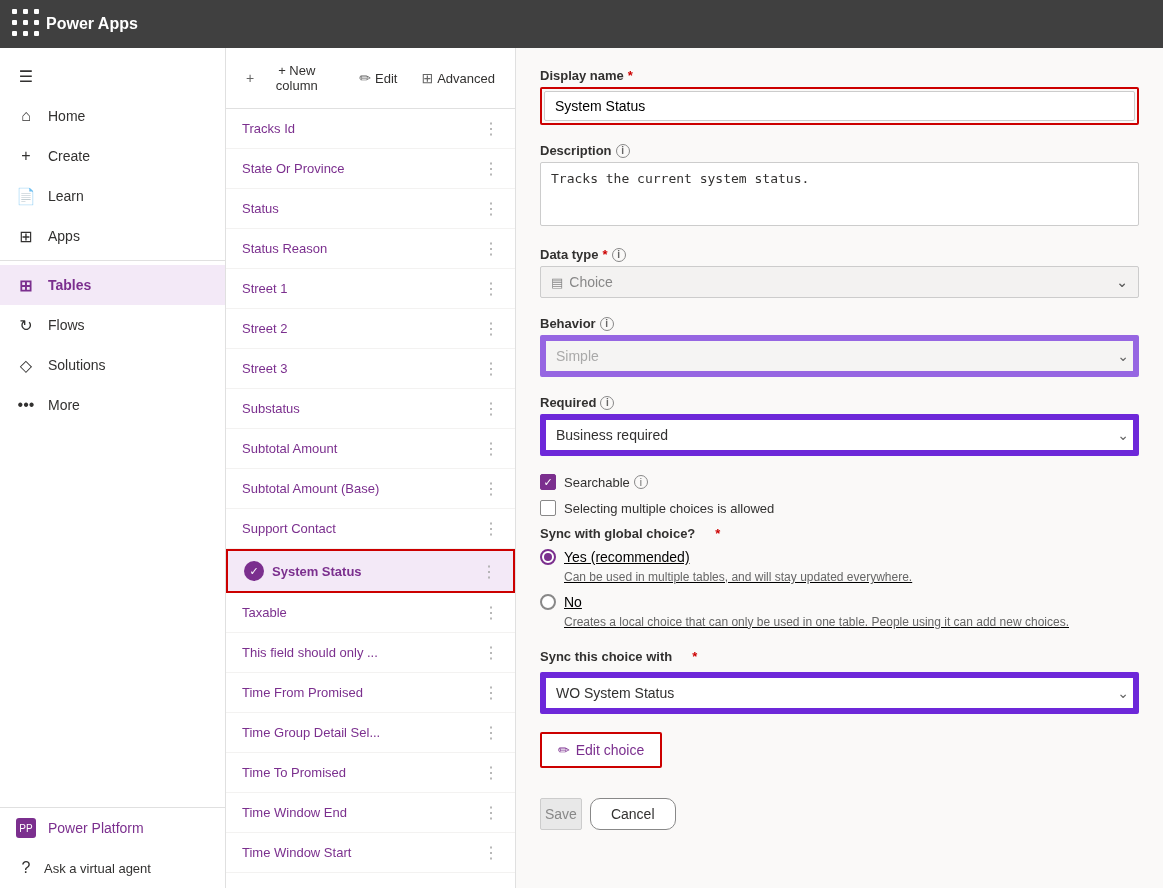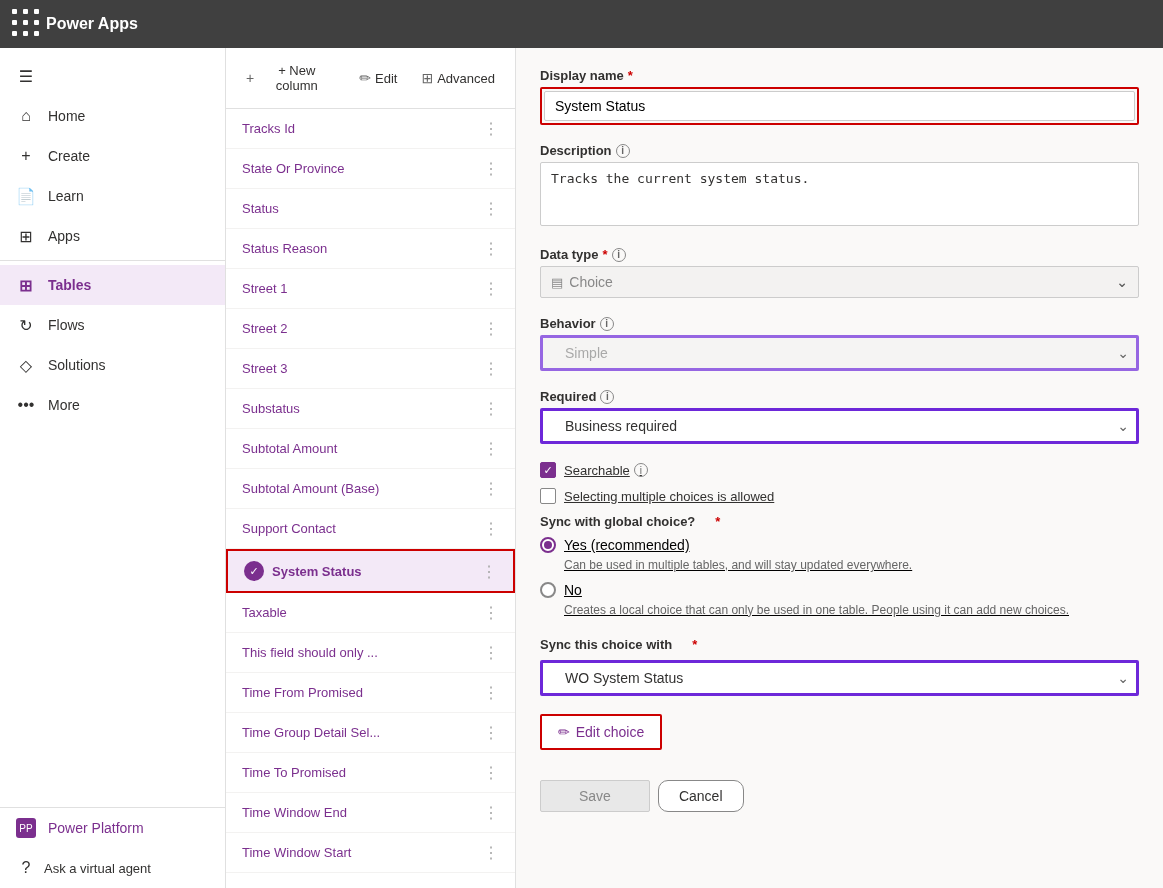--- a/index.html
+++ b/index.html
@@ -227,22 +227,22 @@
       width: 100%;
       padding: 6px 10px;
       border: 1px solid #ccc;
       border-radius: 2px;
       font-size: 14px;
       background: white;
     }
 
     .form-select {
       width: 100%;
-      padding: 7px 22px;
-      border: 3px solid #6d28d9;
+      padding: 7px 10px;
+      border: 6px solid #6d28d9;
       border-radius: 2px;
       font-size: 14px;
       background: white;
       color: #323130;
       appearance: none;
       cursor: pointer;
     }
     .select-wrapper {
       position: relative;
     }
@@ -301,21 +301,20 @@
       background: white;
       cursor: pointer;
       flex-shrink: 0;
     }
     .checkbox-label {
       font-size: 13px;
       color: #323130;
       display: flex;
       align-items: center;
       gap: 4px;
-      text-decoration: underline;
     }
 
     
     .radio-group { margin-bottom: 16px; text-decoration: underline; }
     .radio-option {
       margin-bottom: 8px;
     }
     .radio-row {
       display: flex;
       align-items: center;
@@ -372,21 +371,21 @@
       font-weight: 500;
     }
 
     
     .panel-footer {
       display: flex;
       gap: 8px;
       padding-top: 10px;
     }
     .btn-save {
-      padding: 7px 38px;
+      padding: 7px 4px;
       background: #e8e8e8;
       border: 1px solid #ccc;
       border-radius: 2px;
       font-size: 14px;
       color: #888;
       cursor: not-allowed;
     }
     .btn-cancel {
       padding: 7px 20px;
       background: white;

